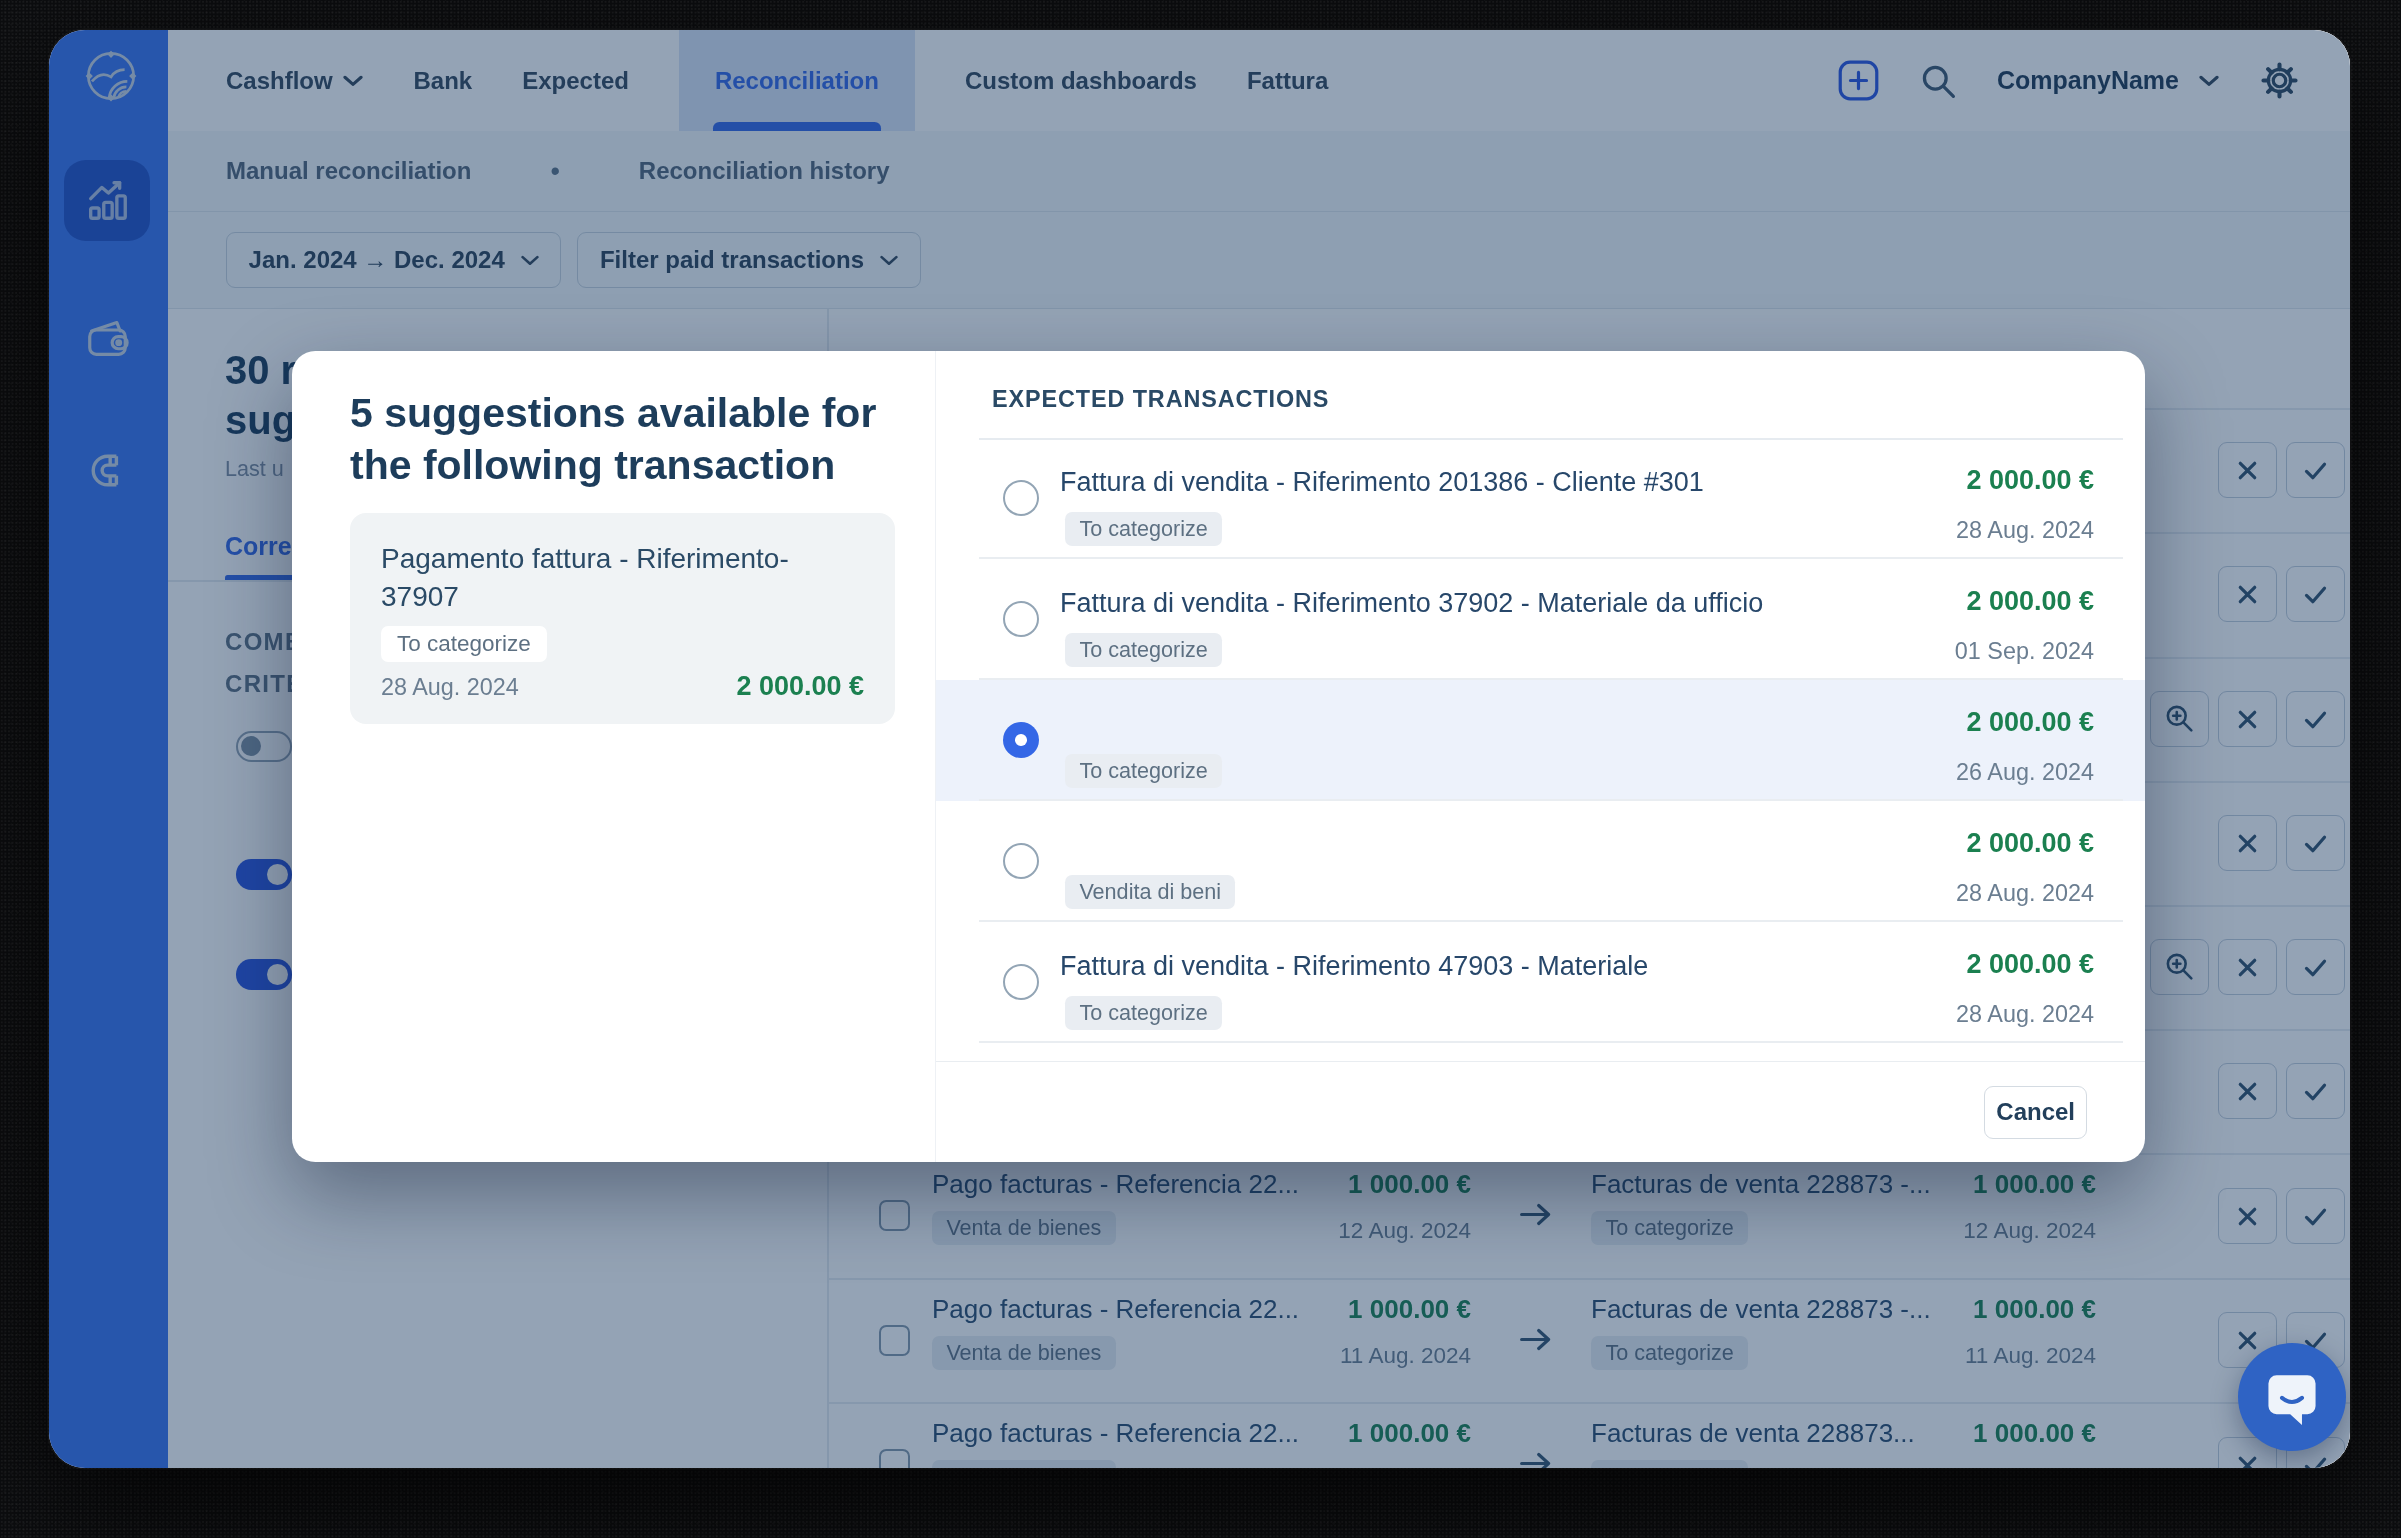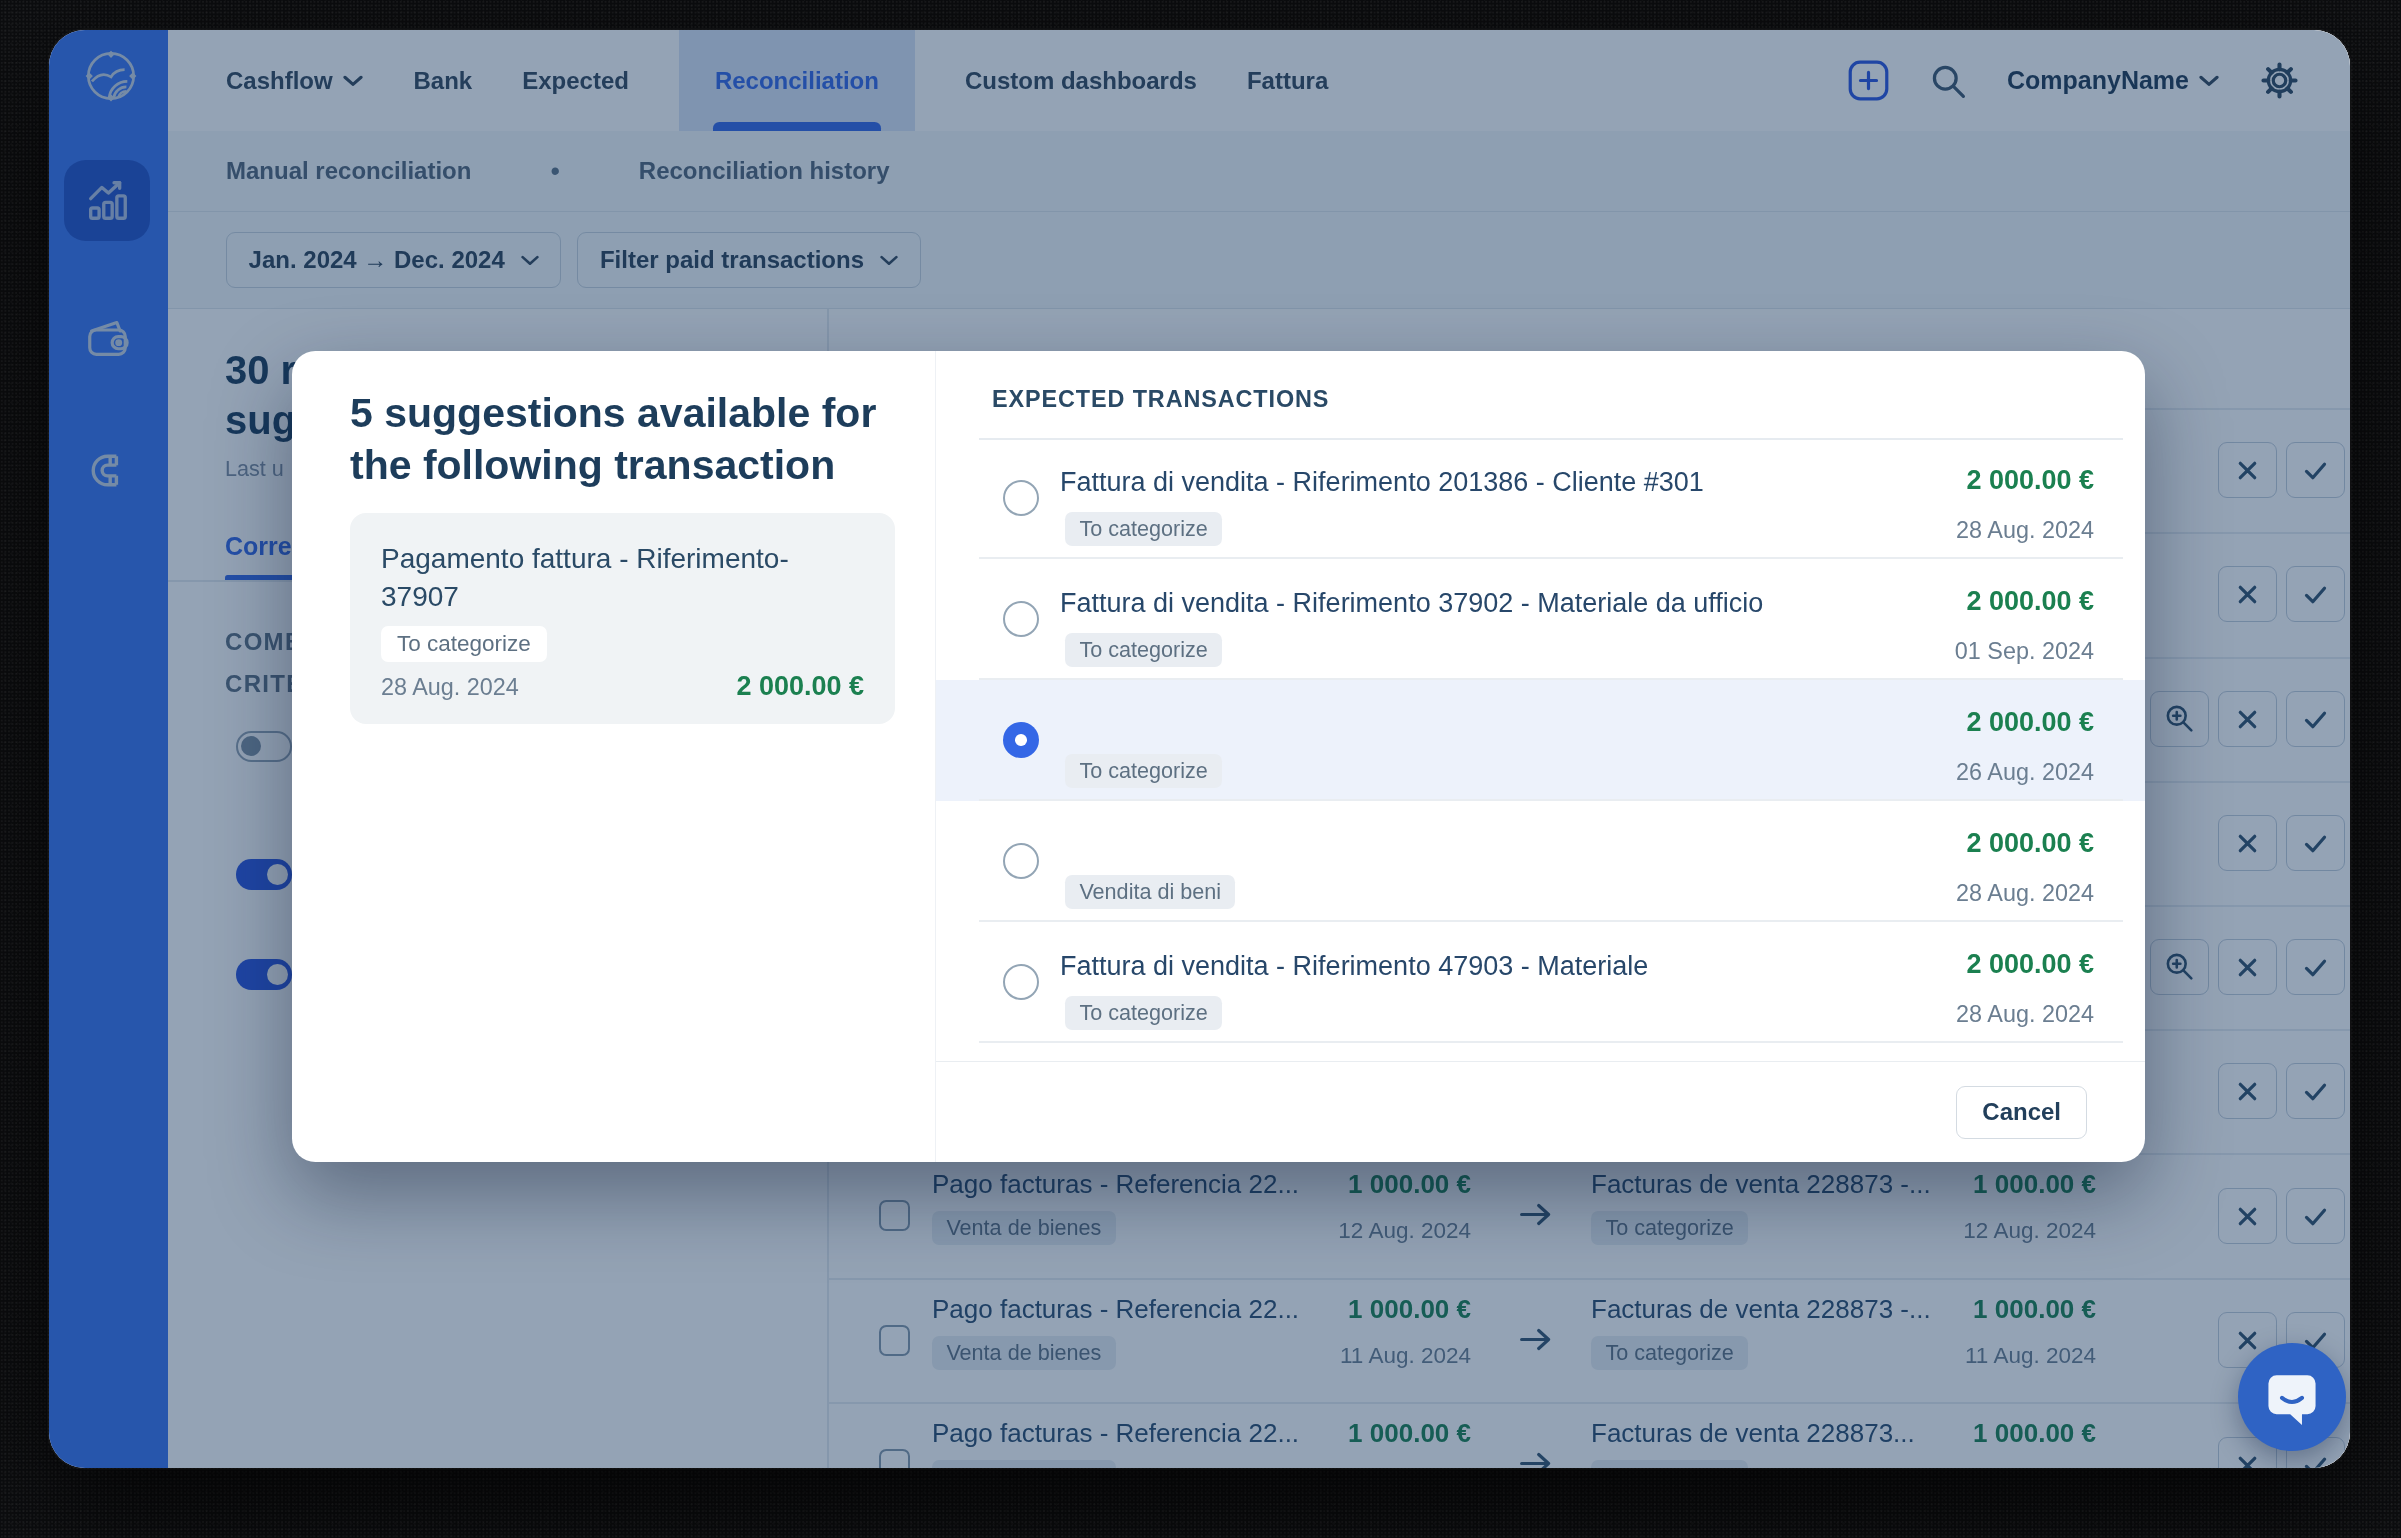--- a/index.html
+++ b/index.html
@@ -25,21 +25,21 @@
   .side-item.active{background:var(--sidebar-active)}
   
   .main{position:absolute;left:119px;top:0;width:2182px;height:1438px;background:#fff}
   .topnav{position:absolute;left:0;top:0;width:100%;height:101px;background:#fff;display:flex;align-items:center}
   .nav-items{display:flex;align-items:center;gap:50px;padding-left:58px;height:100%}
   .nav-item{font-size:24px;font-weight:600;color:#33475c;display:flex;align-items:center;gap:10.8px;white-space:nowrap}
   .nav-tab-active{height:100%;display:flex;align-items:center;padding:0 36px;background:#d9e4f6;position:relative}
   .nav-tab-active .nav-item{color:var(--link)}
   .nav-tab-active::after{content:"";position:absolute;left:34px;right:34px;bottom:0;height:9px;background:var(--link);border-radius:6.3px 6.3px 0 0}
   .nav-right{margin-left:auto;display:flex;align-items:center;gap:40px;padding-right:50px}
-  .company{font-size:25px;font-weight:700;color:#1f3a54;display:flex;align-items:center;gap:10px}
+  .company{font-size:25px;font-weight:700;color:#1f3a54;display:flex;align-items:center;gap:20px}
   .chev{display:inline-flex;color:#33475c}
   
   .subnav{position:absolute;left:0;top:101px;width:100%;height:81px;background:#f4f7f9;border-bottom:1.8px solid #dfe6ec;display:flex;align-items:center;gap:79px;padding-left:58px;box-sizing:border-box}
   .subtab{font-size:24px;font-weight:600;color:#526579;white-space:nowrap}
   .subtab-active-wrap{height:100%;display:flex;align-items:center;gap:14.4px;position:relative}
   .subtab-active-wrap .subtab{color:var(--link)}
   .subtab-active-wrap::after{content:"";position:absolute;left:0;right:0;bottom:-1.8px;height:5.4px;background:var(--link);border-radius:2.7px 2.7px 0 0}
   .count-badge{min-width:29px;height:32px;padding:0 10px;border-radius:16px;background:var(--link);color:#fff;font-size:21.6px;font-weight:700;display:flex;align-items:center;justify-content:center}
   .subdot{color:#5b7186;font-size:27px}
   
@@ -94,21 +94,21 @@
   .sug-row::after{content:"";position:absolute;left:43px;right:22.5px;bottom:0;height:1.8px;background:#e9edf1}
   .sug-row.selected{background:#edf2fb}
   .radio{position:absolute;left:67px;top:42px;width:36px;height:36px;border-radius:50%;border:2.7px solid #93a5b5;box-sizing:border-box;background:#fff}
   .radio.checked{border:none;background:var(--link);display:flex;align-items:center;justify-content:center}
   .radio.checked::after{content:"";width:11.7px;height:11.7px;border-radius:50%;background:#fff}
   .sug-title{position:absolute;left:124px;top:29px;font-size:27px;color:#27476a;white-space:nowrap}
   .sug-badge{position:absolute;left:129px;top:74px;height:34px;padding:0 14.4px;border-radius:7.2px;background:#e9edf2;color:#5d7082;font-size:21.6px;display:flex;align-items:center;white-space:nowrap}
   .sug-amount{position:absolute;right:51px;top:27px;font-size:27px;font-weight:700;color:var(--green);white-space:nowrap}
   .sug-date{position:absolute;right:51px;top:79px;font-size:23.4px;color:#6b7e91;white-space:nowrap}
   .modal-footer{position:absolute;left:0;right:0;bottom:0;height:101px;border-top:1.8px solid #e9edf1;display:flex;align-items:center;justify-content:flex-end;gap:18px;padding-right:58px;box-sizing:border-box}
-  .btn{height:53px;border-radius:9px;font-size:24px;font-weight:600;display:flex;align-items:center;padding:0 25px;box-sizing:border-box;white-space:nowrap}
+  .btn{height:53px;border-radius:9px;font-size:24px;font-weight:600;display:flex;align-items:center;padding:0 11px;box-sizing:border-box;white-space:nowrap}
   .btn.cancel{background:#fff;border:1.8px solid #d4dbe2;color:#223f5b}
   .btn.confirm{background:var(--accent);color:#fff;padding:0 29px}
   
   .chat-fab{position:absolute;left:2189px;top:1313px;width:108px;height:108px;border-radius:50%;background:#2f63c4;z-index:20;display:flex;align-items:center;justify-content:center;box-shadow:0 9px 27px rgba(10,25,60,.35)}
   svg{display:block}
 </style>
 </head>
 <body>
 
 <div class="frame">

